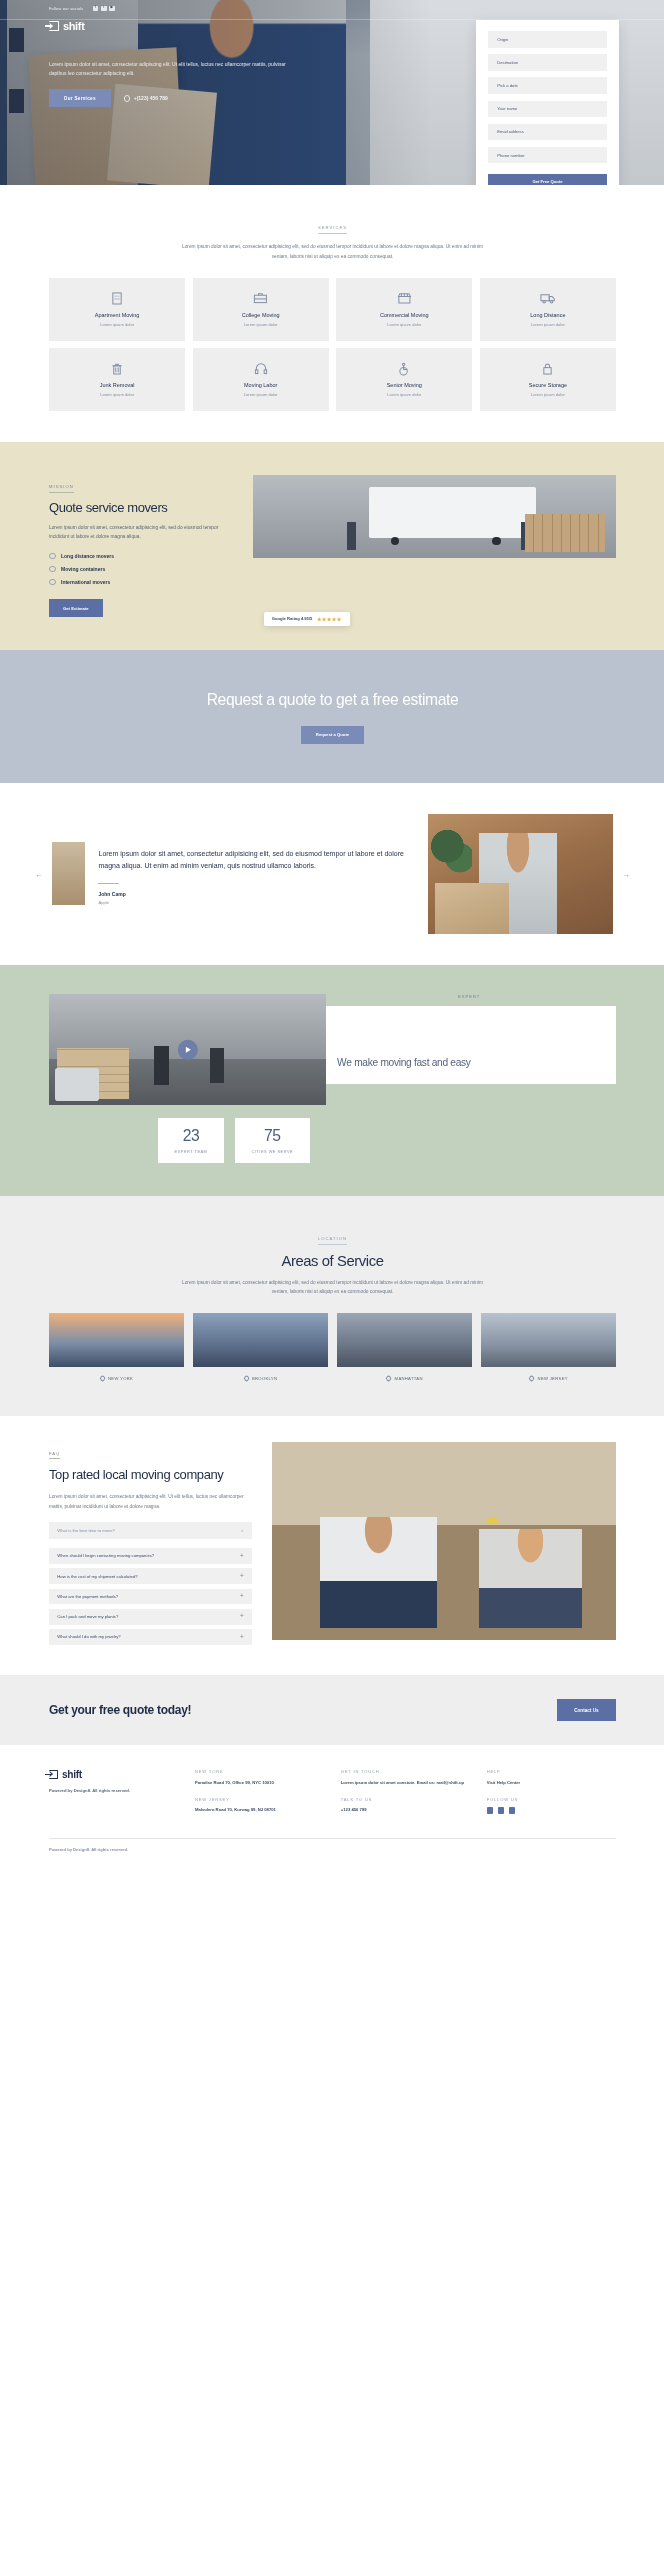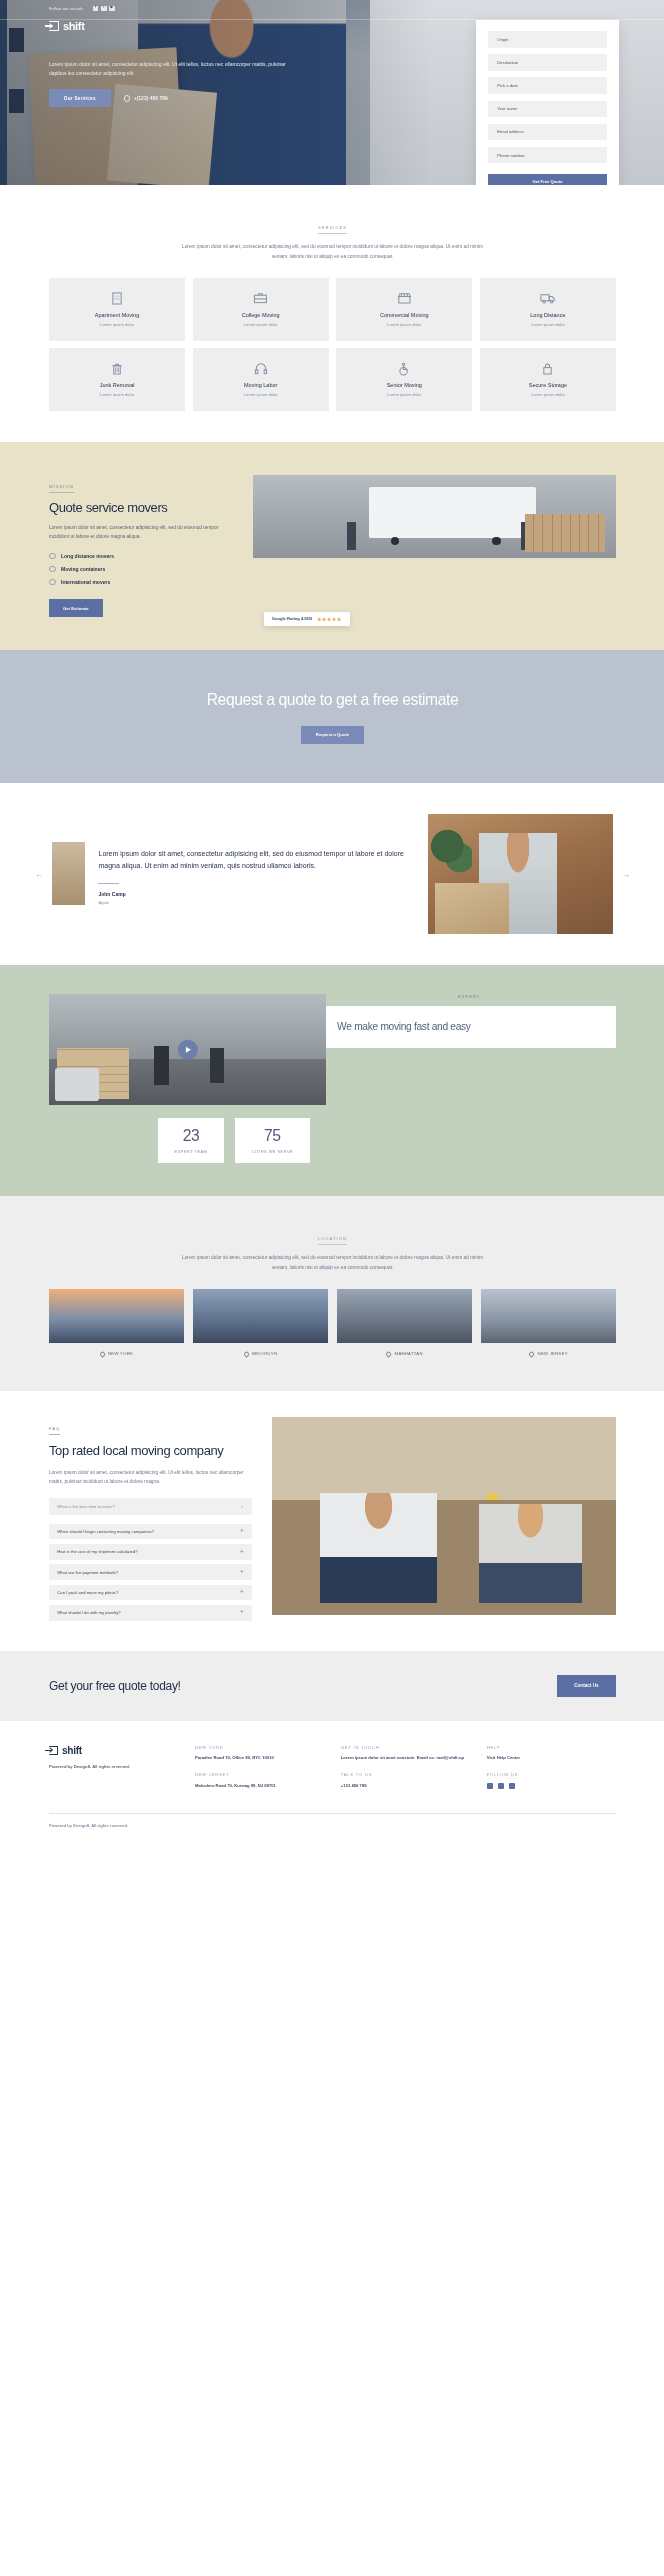--- a/index.html
+++ b/index.html
@@ -184,21 +184,21 @@
   .gi-bags{ position:absolute; left:2%; bottom:4%; width:16%; height:30%; background:#d4d8da; border-radius:2.8px; }
   .play{
     position:absolute; left:50%; top:50%; transform:translate(-50%,-50%);
     width:20.3px;height:20.3px;border-radius:50%;background:#6d7fa8;
     display:flex;align-items:center;justify-content:center; cursor:pointer;
   }
   .play:after{ content:""; border-left:5.5px solid #fff; border-top:3.7px solid transparent; border-bottom:3.7px solid transparent; margin-left:1.8px; }
   .green-right{ flex:1; padding-left:0; margin-left:-3.7px; }
   .green-eyebrow{ text-align:center; font-size:4.1px; letter-spacing:1px; color:#74808f; text-transform:uppercase; display:block; margin-bottom:6.5px; }
   .green-card{ background:#fff; padding:14px 14.8px; }
-  .green-card h3{ font-size:10.2px; font-weight:400; color:#55637f; line-height:1.35; letter-spacing:-0.3px; }
+  .green-card h3{ font-size:10.2px; font-weight:400; color:#55637f; line-height:1.35; letter-spacing:-0.3px;margin-top:36px; }
   .stats{ display:flex; gap:11px; margin-top:13px; margin-left:109px; }
   .stat{ background:#ffffff; padding:9.2px 16.6px; text-align:center; }
   .stat b{ display:block; font-size:15.7px; font-weight:400; color:#4f5d79; letter-spacing:-0.5px; }
   .stat span{ font-size:3.9px; color:#8590a3; letter-spacing:0.5px; margin-top:3.7px; display:block; }
 
   
   .areas{ background:#eeeeee; padding:31px 49px 35px; }
   .area-grid{ display:grid; grid-template-columns:repeat(4,1fr); gap:9.2px; margin-top:16.6px; }
   .area-img{ height:54px; }
   .a1{ background:linear-gradient(180deg,#f0b07a 0%,#7e8fa8 55%,#3f4e66 100%); }
@@ -230,21 +230,21 @@
   }
   .fi-truck{ position:absolute; inset:0 0 0 0; background:linear-gradient(180deg,#cfc3ab 0 42%,#9c866a 42% 100%); }
   .fi-p1{ position:absolute; left:14%; bottom:6%; width:34%; height:56%;
     background:radial-gradient(ellipse at 50% 12%,#c99c75 0 16%,rgba(0,0,0,0) 17%),linear-gradient(180deg,#e9eaec 22% 58%, #2b3b55 58% 100%); }
   .fi-p2{ position:absolute; right:10%; bottom:6%; width:30%; height:50%;
     background:radial-gradient(ellipse at 50% 12%,#d8a878 0 17%,rgba(0,0,0,0) 18%),linear-gradient(180deg,#d8d8d6 22% 60%, #3c4a63 60% 100%); }
   .fi-hat{ position:absolute; right:34%; top:38%; width:13px;height:7.4px;background:#e8c84a;border-radius:6.5px 6.5px 0 0; }
 
   
   .cta{ background:#eeeeee; padding:24px 49px; display:flex; align-items:center; justify-content:space-between; }
-  .cta h3{ font-size:12px; font-weight:400; color:#1f2c46; letter-spacing:-0.3px; }
+  .cta h3{ font-size:12px; font-weight:700; color:#1f2c46; letter-spacing:-0.3px; }
   .cta button{ background:#5b6fa5;color:#fff;border:none;padding:8.3px 17.5px;font-size:4.6px;font-weight:700;cursor:pointer;font-family:inherit; }
 
   
   .footer{ padding:24px 49px 13px; display:flex; gap:16.6px; }
   .fcol{ flex:1; }
   .fbrand{ display:flex; align-items:center; gap:3.7px; font-size:10.2px; font-weight:700; color:#26344f; letter-spacing:-0.3px; }
   .fbrand-mark{ width:9.2px;height:9.2px;border:1.1px solid #26344f;border-left:none;border-radius:0.9px;position:relative; }
   .fbrand-mark:after{ content:"";position:absolute;left:-3.7px;top:3px;width:6px;height:1.1px;background:#26344f; }
   .fbrand-mark:before{ content:"";position:absolute;left:-0.9px;top:1.5px;width:3px;height:3px;border-top:1.1px solid #26344f;border-right:1.1px solid #26344f;transform:rotate(45deg); }
   .fcopy{ font-size:4.2px; line-height:1.9; color:#5a6678; margin-top:7.4px; font-weight:700; }
@@ -505,20 +505,21 @@
         <b>75</b>
         <span>CITIES WE SERVE</span>
       </div>
     </div>
   </section>
 
   <section class="areas">
     <div class="eyebrow-wrap">
       <span class="eyebrow">LOCATION</span>
     </div>
+    <h2 class="h2">Areas of Service</h2>
     <p class="lead">Lorem ipsum dolor sit amet, consectetur adipisicing elit, sed do eiusmod tempor incididunt ut labore et dolore magna aliqua. Ut enim ad minim veniam, laboris nisi ut aliquip ex ea commodo consequat.</p>
     <div class="area-grid">
       <div>
         <div class="area-img a1"></div>
         <div class="area-lbl">
             <span class="pin"></span>
             <span>NEW YORK</span>
           </div>
       </div>
       <div>

